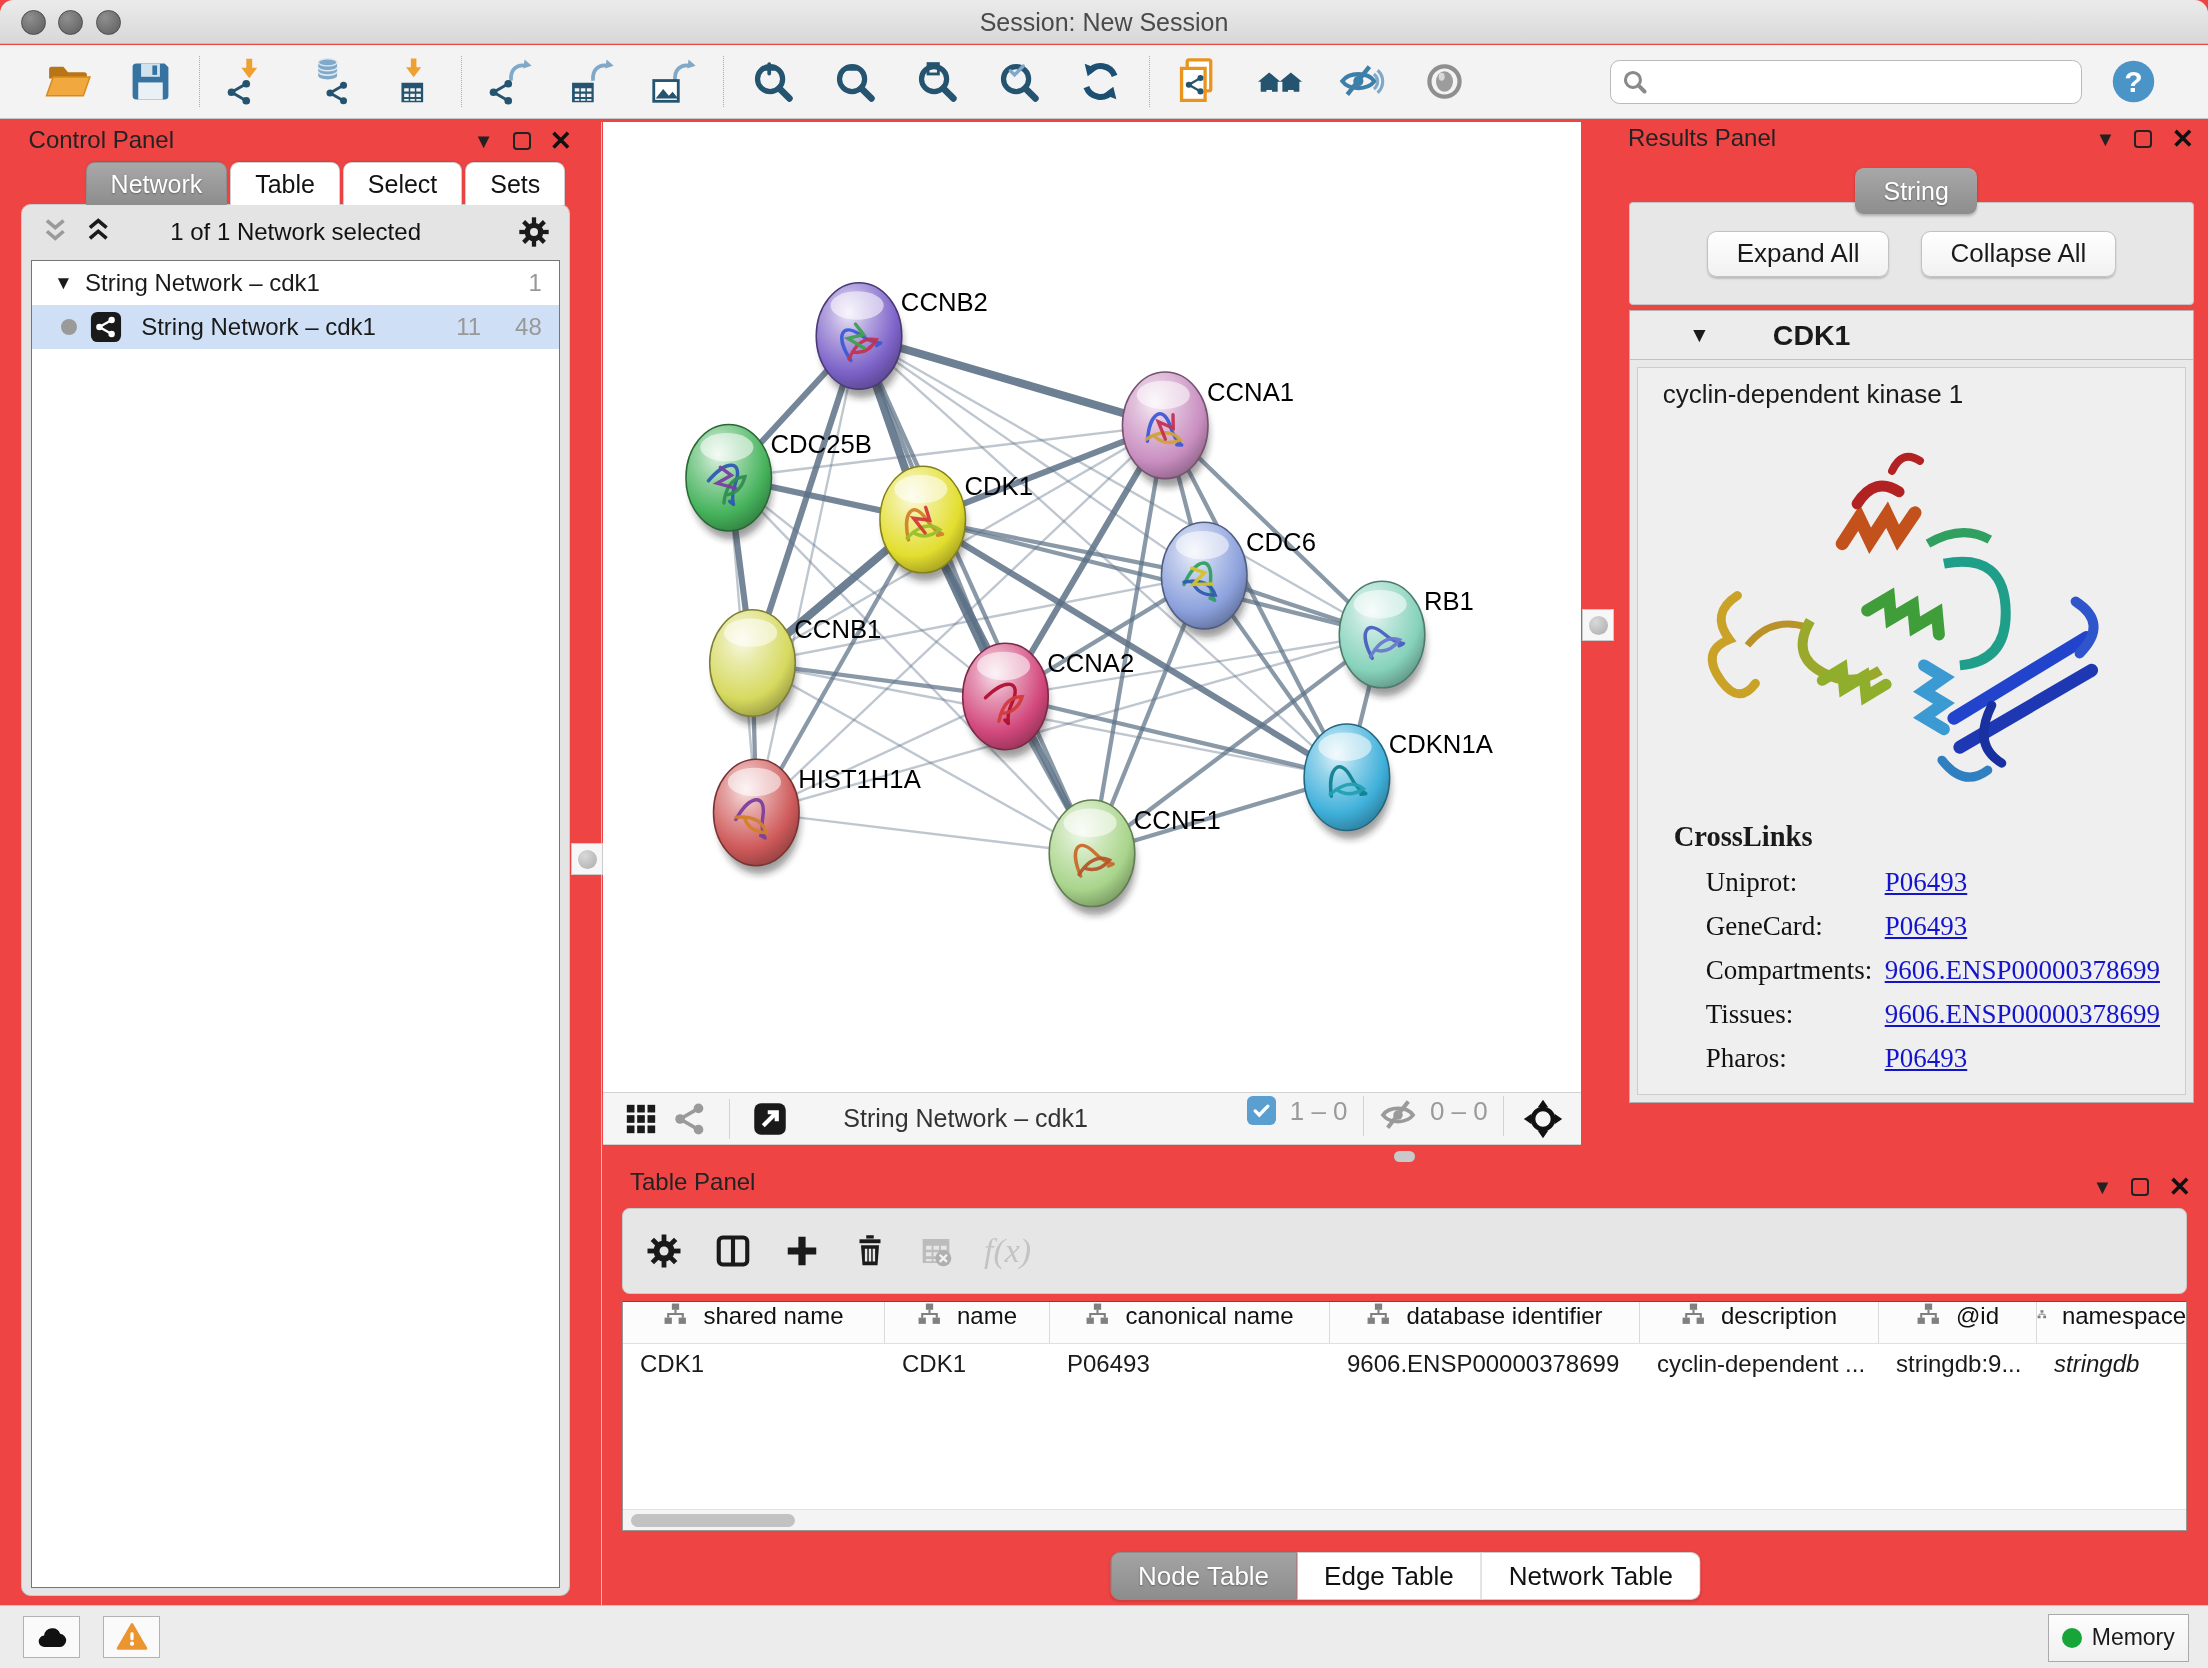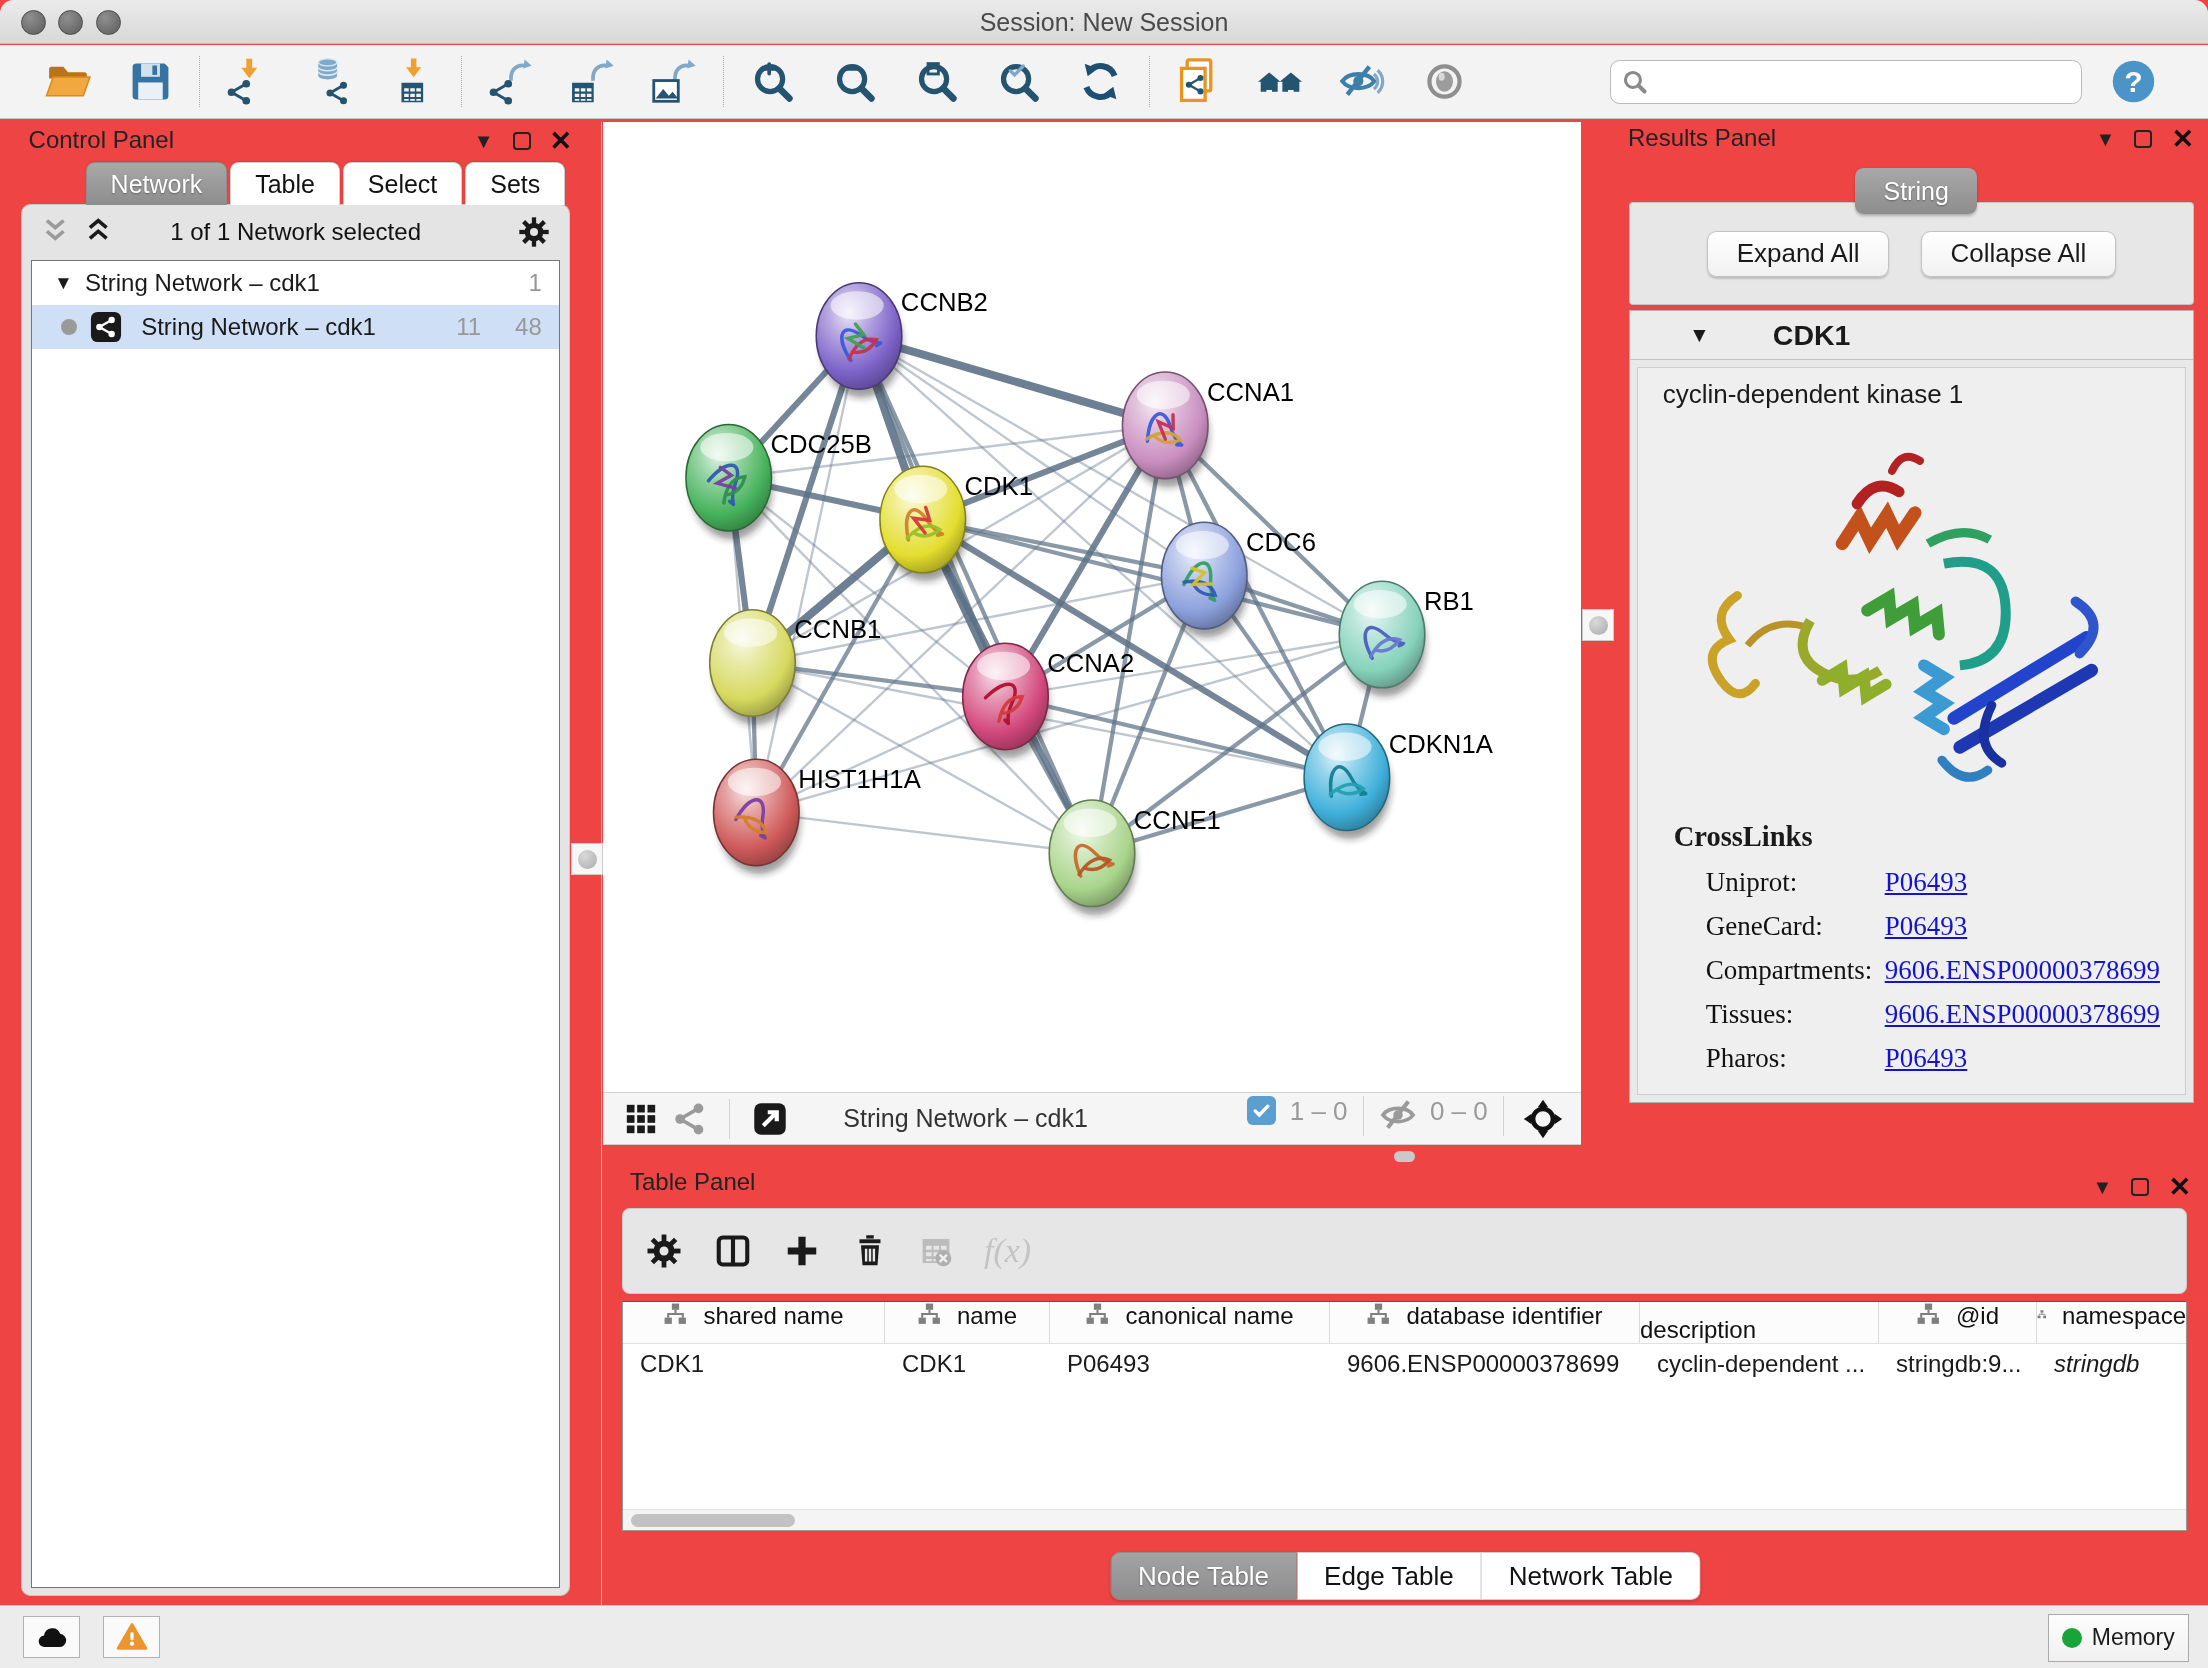--- a/index.html
+++ b/index.html
@@ -120,21 +120,21 @@
   .tp-table { position:absolute; left:19px; right:21px; top:135px; height:230px; background:#fff;
     border:1px solid #979797; border-top:1.9px solid #555; }
   .thead { display:flex; height:42px; background:#fcfcfc; border-bottom:1px solid #e0e0e0; }
   .th { display:flex; justify-content:center; gap:15px; font-size:24px; color:#111;
     border-right:1px solid #dadada; overflow:hidden; white-space:nowrap; flex:0 0 auto; }
   .th:last-child { border-right:none; flex:1 1 auto; }
   .trow { display:flex; height:40px; align-items:center; font-size:24px; }
   .td { padding-left:17px; overflow:hidden; white-space:nowrap; flex:0 0 auto; }
   .td:last-child { flex:1 1 auto;font-style:italic; }
   .c0 { width:262px; } .c1 { width:165px; } .c2 { width:280px; } .c3 { width:310px; }
-  .c4 { width:239px;flex-direction:column; } .c5 { width:158px; }
+  .c4 { width:239px; } .c5 { width:158px; }
   .hscroll { position:absolute; left:0; right:0; bottom:0; height:21px; background:#f4f4f4; border-top:1px solid #e2e2e2; }
   .hthumb { position:absolute; left:7.6px; top:3.8px; width:164px; height:13.3px; border-radius:6.7px; background:#c2c2c2; }
   .tp-tabs { position:absolute; left:50%; transform:translateX(-50%); top:386px; display:flex;
     box-shadow:0 1.9px 2.9px rgba(0,0,0,.15); border-radius:9.5px; }
   .seg { height:48px; padding:0 27px; font-size:26px; display:flex; align-items:center; background:#fff;
     border:1px solid #cccccc; border-left:none; color:#111; }
   .seg:first-child { border-left:1px solid #cccccc; border-radius:9.5px 0 0 9.5px; }
   .seg:last-child { border-radius:0 9.5px 9.5px 0; }
   .seg.active { background:linear-gradient(#a3a3a3,#8d8d8d); color:#fff; border-color:#8d8d8d;
     text-shadow:0 1px 1.9px rgba(0,0,0,.35); }

